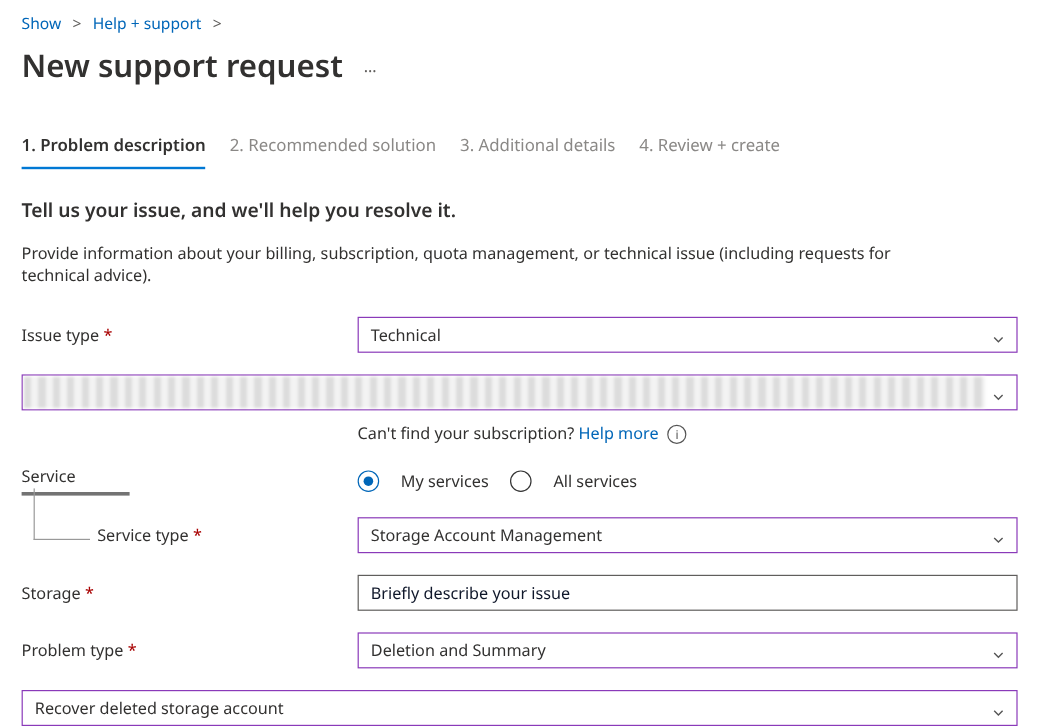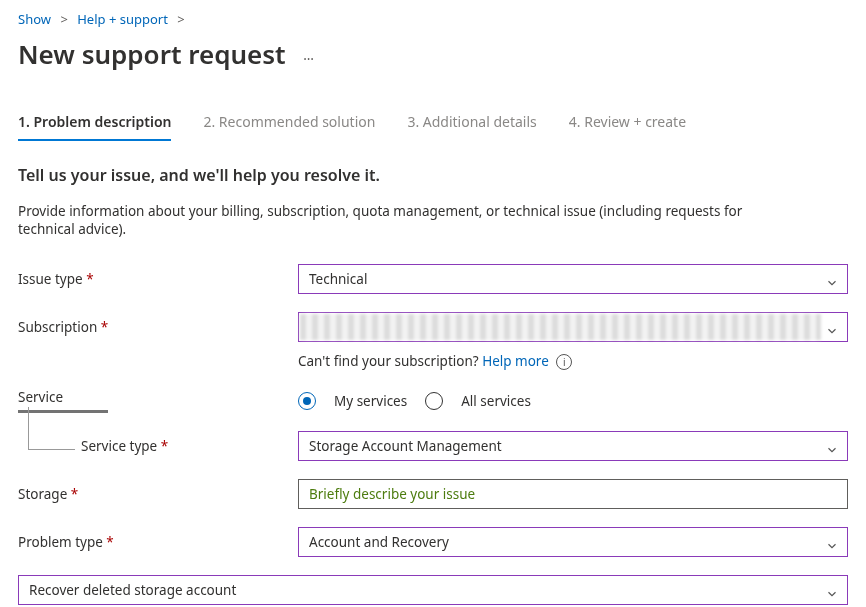--- a/index.html
+++ b/index.html
@@ -11,33 +11,33 @@
     --red:#a80000;
     --tab-inactive:#8a8886;
     font-family:"Segoe UI",system-ui,Arial,sans-serif;
   }
   body{margin:0;padding:8px 18px;color:var(--text);font-size:13.5px;width:866px;box-sizing:border-box;}
   a{color:var(--link);text-decoration:none;cursor:pointer;}
   .breadcrumbs{font-size:13px;padding:2px 0 4px;}
   .bc-sep{color:var(--muted);padding:0 6px;}
   h1{font-size:26px;font-weight:600;margin:4px 0 0;display:inline-block;}
   .more{display:inline-block;margin-left:14px;color:var(--muted);letter-spacing:2px;vertical-align:4px;cursor:pointer;user-select:none;}
-  .tabs{margin-top:40px;display:flex;gap:32px;font-size:14px;}
+  .tabs{margin-top:40px;display:flex;gap:20px;font-size:14px;}
   .tab{padding:0 0 8px;color:var(--tab-inactive);cursor:pointer;}
   .tab.active{color:var(--text);font-weight:600;border-bottom:2px solid #0078d4;margin-bottom:-1px;}
   .intro-h{font-size:16px;font-weight:600;margin:24px 0 8px;}
   .intro-p{color:var(--text);margin:16px 0 18px;max-width:740px;line-height:1.35;}
   .form{margin-top:26px;}
   .row{display:flex;align-items:center;margin-bottom:18px;}
   .row.tight{margin-bottom:10px;}
   .lbl{width:280px;font-size:13.5px;color:var(--text);}
   .req::after{content:" *";color:var(--red);}
   .ctrl{flex:1;}
   .select,.input{position:relative;border:1px solid var(--purple);height:28px;line-height:28px;padding:0 28px 0 10px;font-size:13.5px;background:#fff;cursor:pointer;}
-  .input{border-color:var(--border);cursor:text;color:#4d7c0f;}
+  .input{border-color:var(--border);cursor:text;color:#0f172a;}
   .chev{position:absolute;right:8px;top:6px;}
   .chev svg{width:14px;height:14px;stroke:#555;}
   .radio-row{display:flex;align-items:center;gap:18px;font-size:13.5px;}
   .radio{width:16px;height:16px;border:1.5px solid #333;border-radius:50%;display:inline-flex;align-items:center;justify-content:center;}
   .radio.sel{border-color:#0066b8;}
   .radio.sel::after{content:"";width:8px;height:8px;background:#0066b8;border-radius:50%;}
   .helper{font-size:13.5px;}
   .info-ico{display:inline-flex;align-items:center;justify-content:center;width:14px;height:14px;border:1px solid #555;border-radius:50%;font-size:10px;margin-left:4px;color:#555;}
   .svc{display:flex;align-items:center;}
   .svc-tree{width:46px;height:42px;border-left:1px solid #999;border-bottom:1px solid #999;margin:-36px 6px 0 10px;}
@@ -78,21 +78,20 @@
       <div class="select">
         <span>Technical</span>
         <span class="chev"><svg viewBox="0 0 24 24" fill="none" stroke-width="2">
               <polyline points="6 9 12 15 18 9"></polyline>
             </svg></span>
       </div>
     </div>
   </div>
 
   <div class="row tight">
-    <div class="lbl req">Subscription</div>
     <div class="ctrl">
       <div class="select" style="position:relative;">
         <div class="blur"></div>
         <span class="chev"><svg viewBox="0 0 24 24" fill="none" stroke-width="2">
               <polyline points="6 9 12 15 18 9"></polyline>
             </svg></span>
       </div>
     </div>
   </div>
 
@@ -133,21 +132,21 @@
     <div class="lbl req">Storage</div>
     <div class="ctrl">
       <div class="input">Briefly describe your issue</div>
     </div>
   </div>
 
   <div class="row">
     <div class="lbl req">Problem type</div>
     <div class="ctrl">
       <div class="select">
-        <span>Account and Recovery</span>
+        <span>Deletion and Summary</span>
         <span class="chev"><svg viewBox="0 0 24 24" fill="none" stroke-width="2">
               <polyline points="6 9 12 15 18 9"></polyline>
             </svg></span>
       </div>
     </div>
   </div>
 
   <div class="row">
     <div class="ctrl">
       <div class="select">

